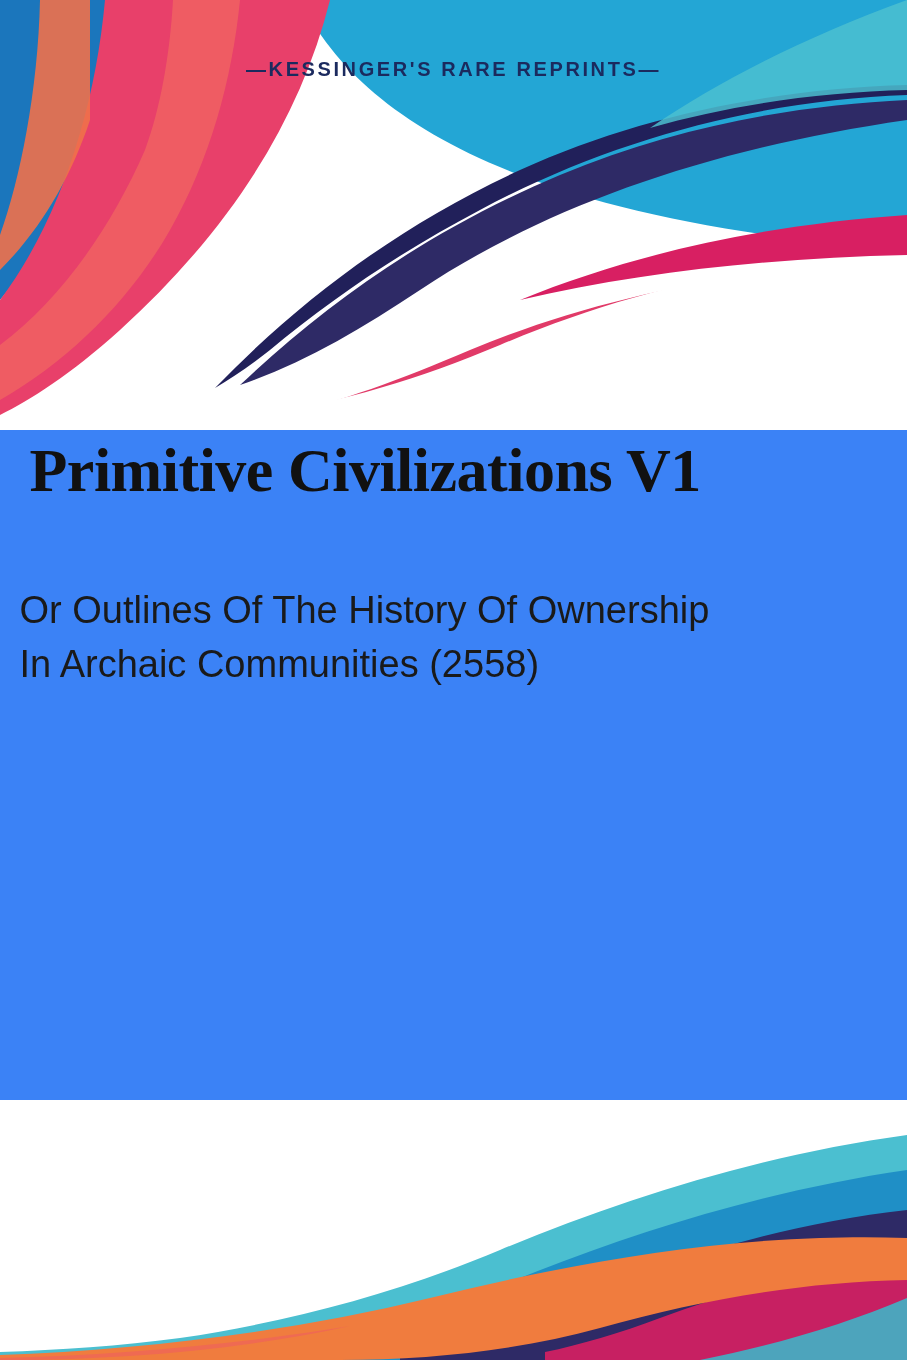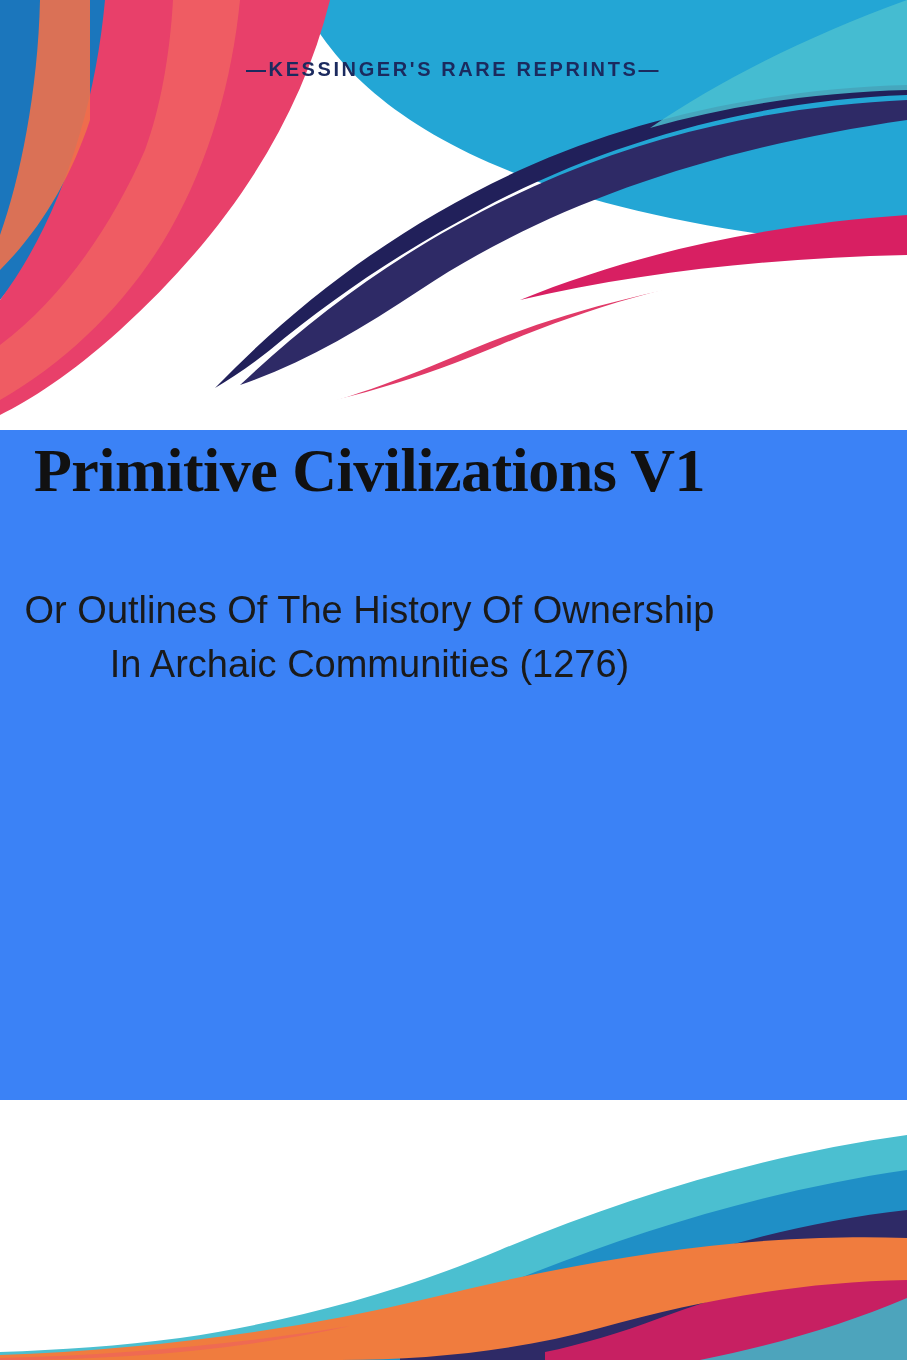--- a/index.html
+++ b/index.html
@@ -49,21 +49,20 @@
     font-weight: bold;
     font-family: "Liberation Sans", sans-serif;
     z-index: 5;
   }
   .text-block {
     position: absolute;
     top: 430px;
     left: 0;
     width: 739px;
     z-index: 4;
-    text-align: center;
   }
   .title {
     font-family: "Liberation Serif", serif;
     font-weight: bold;
     font-size: 62px;
     line-height: 1.32;
     color: #111111;
     margin: 0 auto;
     width: 680px;
     letter-spacing: -0.5px;
@@ -116,21 +115,21 @@
 
       <path d="M0,430 L907,430 L907,256 C770,258 630,290 500,345 C400,387 300,415 180,424 C120,428 60,430 0,430 Z" fill="#ffffff"></path>
       <path d="M0,418 C90,420 190,412 290,390 C200,410 100,420 0,420 Z" fill="#ffffff"></path>
     </svg>
   </div>
 
   <div class="imprint">—KESSINGER'S RARE REPRINTS—</div>
 
   <div class="text-block">
     <div class="title">Primitive Civilizations V1</div>
-    <div class="subtitle">Or Outlines Of The History Of Ownership In Archaic Communities (1276)</div>
+    <div class="subtitle">Or Outlines Of The History Of Ownership In Archaic Communities (2558)</div>
   </div>
 
   <div class="art-bottom">
     <svg width="907" height="260" viewBox="0 0 907 260" xmlns="http://www.w3.org/2000/svg">
       <rect x="0" y="0" width="907" height="260" fill="#ffffff"></rect>
 
       <path d="M907,35 C760,55 620,100 500,150 C400,192 290,222 180,238 C120,246 60,250 0,252 L0,260 L907,260 Z" fill="#4bbfd0"></path>
 
       <path d="M907,70 C770,90 640,130 520,178 C430,213 330,238 230,250 L230,260 L907,260 Z" fill="#1f8fc6"></path>
 

